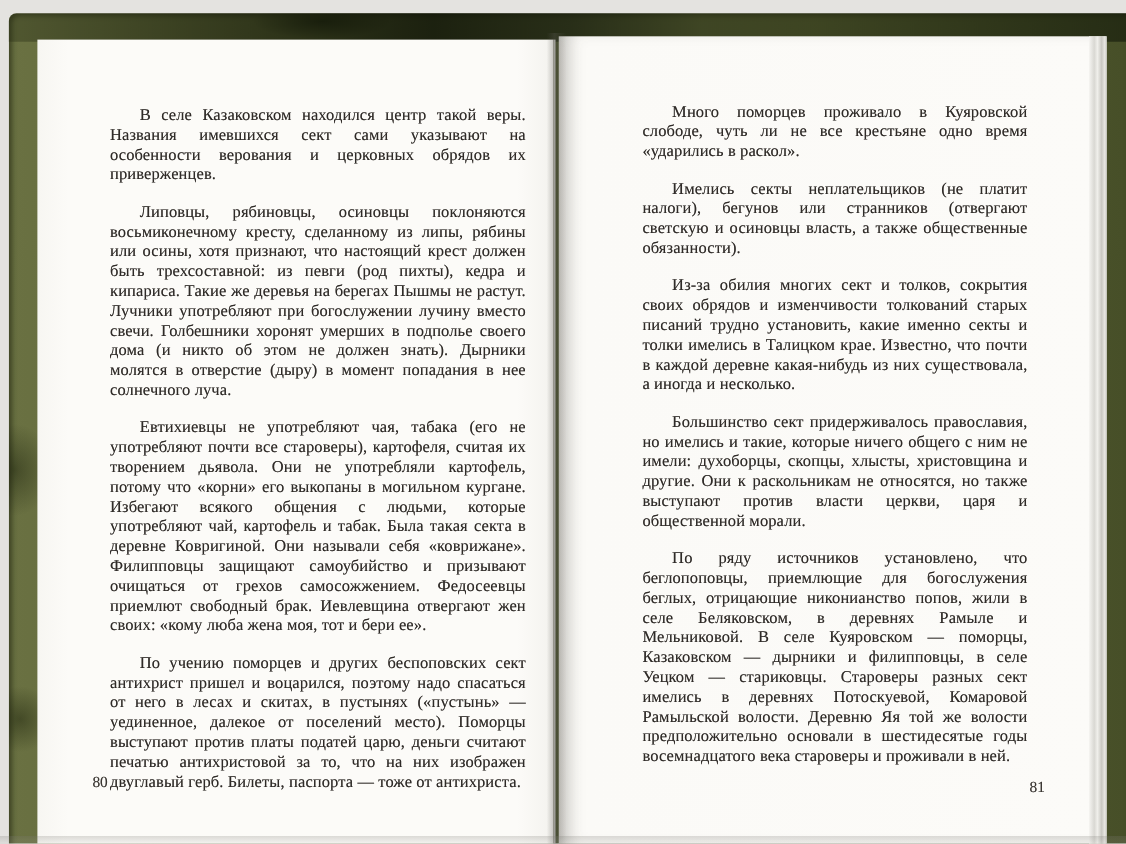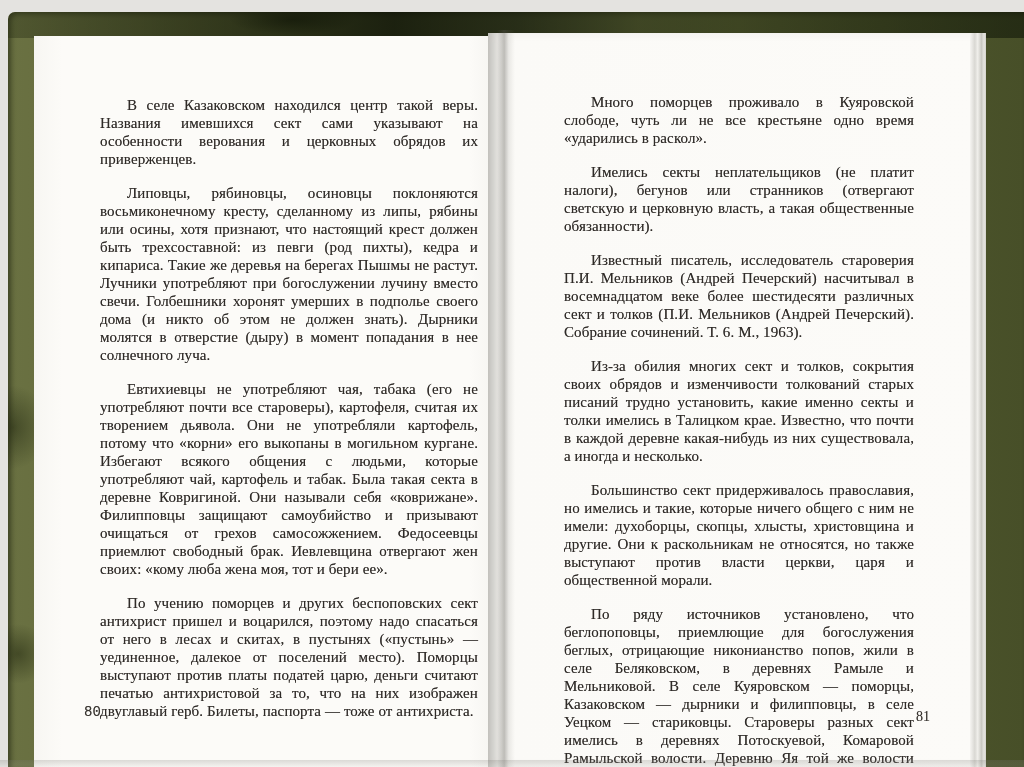--- a/index.html
+++ b/index.html
@@ -25,21 +25,21 @@
     background:linear-gradient(90deg, rgba(34,40,16,0.35) 0%, rgba(8,12,3,0.72) 38%, rgba(36,42,18,0.35) 62%, rgba(16,22,8,0.6) 100%);
   }
   
   .page{position:absolute;background:#fbfaf7;}
   .page.left{
     left:34px;top:36px;width:469px;height:731px;
     border-right:2px solid #c2c1bd;
     background:linear-gradient(90deg,#f7f6f2 0%,#fcfbf8 6%,#fcfbf8 93%,#f3f2ee 100%);
   }
   .page.right{
-    left:488px;top:33px;width:498px;height:734px;
+    left:508px;top:33px;width:498px;height:734px;
     background:linear-gradient(90deg,#f1f0ec 0%,#fbfaf7 4%,#fcfbf8 100%);
     box-shadow:inset 16px 0 20px -14px rgba(60,58,52,0.45);
   }
   .gutter{
     position:absolute;left:497px;top:30px;width:18px;bottom:0;
     background:linear-gradient(90deg, rgba(90,88,82,0) 0%, rgba(90,88,82,0.35) 40%, rgba(120,118,110,0.12) 65%, rgba(0,0,0,0) 100%);
     pointer-events:none;
   }
   
   .page-edges{
@@ -58,21 +58,21 @@
     text-align:justify;letter-spacing:0.1px;
     text-shadow:0 0 0.5px rgba(47,43,40,0.55);
   }
   .text-block .para{margin:16px;text-indent:27px;font-family:Liberation Serif, serif;}
   .page.left .text-block{left:50px;top:44px;width:410px;}
   .page.right .text-block{left:60px;top:44px;width:382px;}
   .pagenum{
     position:absolute;color:#3a3632;font-size:14px;
     text-shadow:0 0 0.5px rgba(47,43,40,0.5);
   }
-  .pagenum.left{left:50px;top:668px;font-family:Liberation Mono, monospace;}
+  .pagenum.left{left:50px;top:668px;}
   .pagenum.right{right:56px;top:676px;}
 </style>
 </head>
 <body>
 
 <div class="scene">
   <div class="cover">
     <div class="cover-top-edge"></div>
   </div>
 
@@ -82,22 +82,21 @@
         <p class="para">Липовцы, рябиновцы, осиновцы поклоняются восьмиконечному кресту, сделанному из липы, рябины или осины, хотя признают, что настоящий крест должен быть трехсоставной: из певги (род пихты), кедра и кипариса. Такие же деревья на берегах Пышмы не растут. Лучники употребляют при богослужении лучину вместо свечи. Голбешники хоронят умерших в подполье своего дома (и никто об этом не должен знать). Дырники молятся в отверстие (дыру) в момент попадания в нее солнечного луча.</p>
         <p class="para">Евтихиевцы не употребляют чая, табака (его не употребляют почти все староверы), картофеля, считая их творением дьявола. Они не употребляли картофель, потому что «корни» его выкопаны в могильном кургане. Избегают всякого общения с людьми, которые употребляют чай, картофель и табак. Была такая секта в деревне Ковригиной. Они называли себя «коврижане». Филипповцы защищают самоубийство и призывают очищаться от грехов самосожжением. Федосеевцы приемлют свободный брак. Иевлевщина отвергают жен своих: «кому люба жена моя, тот и бери ее».</p>
         <p class="para">По учению поморцев и других беспоповских сект антихрист пришел и воцарился, поэтому надо спасаться от него в лесах и скитах, в пустынях («пустынь» — уединенное, далекое от поселений место). Поморцы выступают против платы податей царю, деньги считают печатью антихристовой за то, что на них изображен двуглавый герб. Билеты, паспорта — тоже от антихриста.</p>
       </div>
     <div class="pagenum left">80</div>
   </div>
 
   <div class="page right">
     <div class="text-block">
         <p class="para">Много поморцев проживало в Куяровской слободе, чуть ли не все крестьяне одно время «ударились в раскол».</p>
-        <p class="para">Имелись секты неплательщиков (не платит налоги), бегунов или странников (отвергают светскую и церковную власть, а такая общественные обязанности).</p>
-        <p class="para">Известный писатель, исследователь староверия П.И. Мельников (Андрей Печерский) насчитывал в восемнадцатом веке более шестидесяти различных сект и толков (П.И. Мельников (Андрей Печерский). Собрание сочинений. Т. 6. М., 1963).</p>
+        <p class="para">Имелись секты неплательщиков (не платит налоги), бегунов или странников (отвергают светскую и осиновцы власть, а также общественные обязанности).</p>
         <p class="para">Из-за обилия многих сект и толков, сокрытия своих обрядов и изменчивости толкований старых писаний трудно установить, какие именно секты и толки имелись в Талицком крае. Известно, что почти в каждой деревне какая-нибудь из них существовала, а иногда и несколько.</p>
         <p class="para">Большинство сект придерживалось православия, но имелись и такие, которые ничего общего с ним не имели: духоборцы, скопцы, хлысты, христовщина и другие. Они к раскольникам не относятся, но также выступают против власти церкви, царя и общественной морали.</p>
         <p class="para">По ряду источников установлено, что беглопоповцы, приемлющие для богослужения беглых, отрицающие никонианство попов, жили в селе Беляковском, в деревнях Рамыле и Мельниковой. В селе Куяровском — поморцы, Казаковском — дырники и филипповцы, в селе Уецком — стариковцы. Староверы разных сект имелись в деревнях Потоскуевой, Комаровой Рамыльской волости. Деревню Яя той же волости предположительно основали в шестидесятые годы восемнадцатого века староверы и проживали в ней.</p>
       </div>
     <div class="pagenum right">81</div>
     <div class="page-edges"></div>
   </div>
 
   <div class="gutter"></div>
   <div class="scanner-edge"></div>

